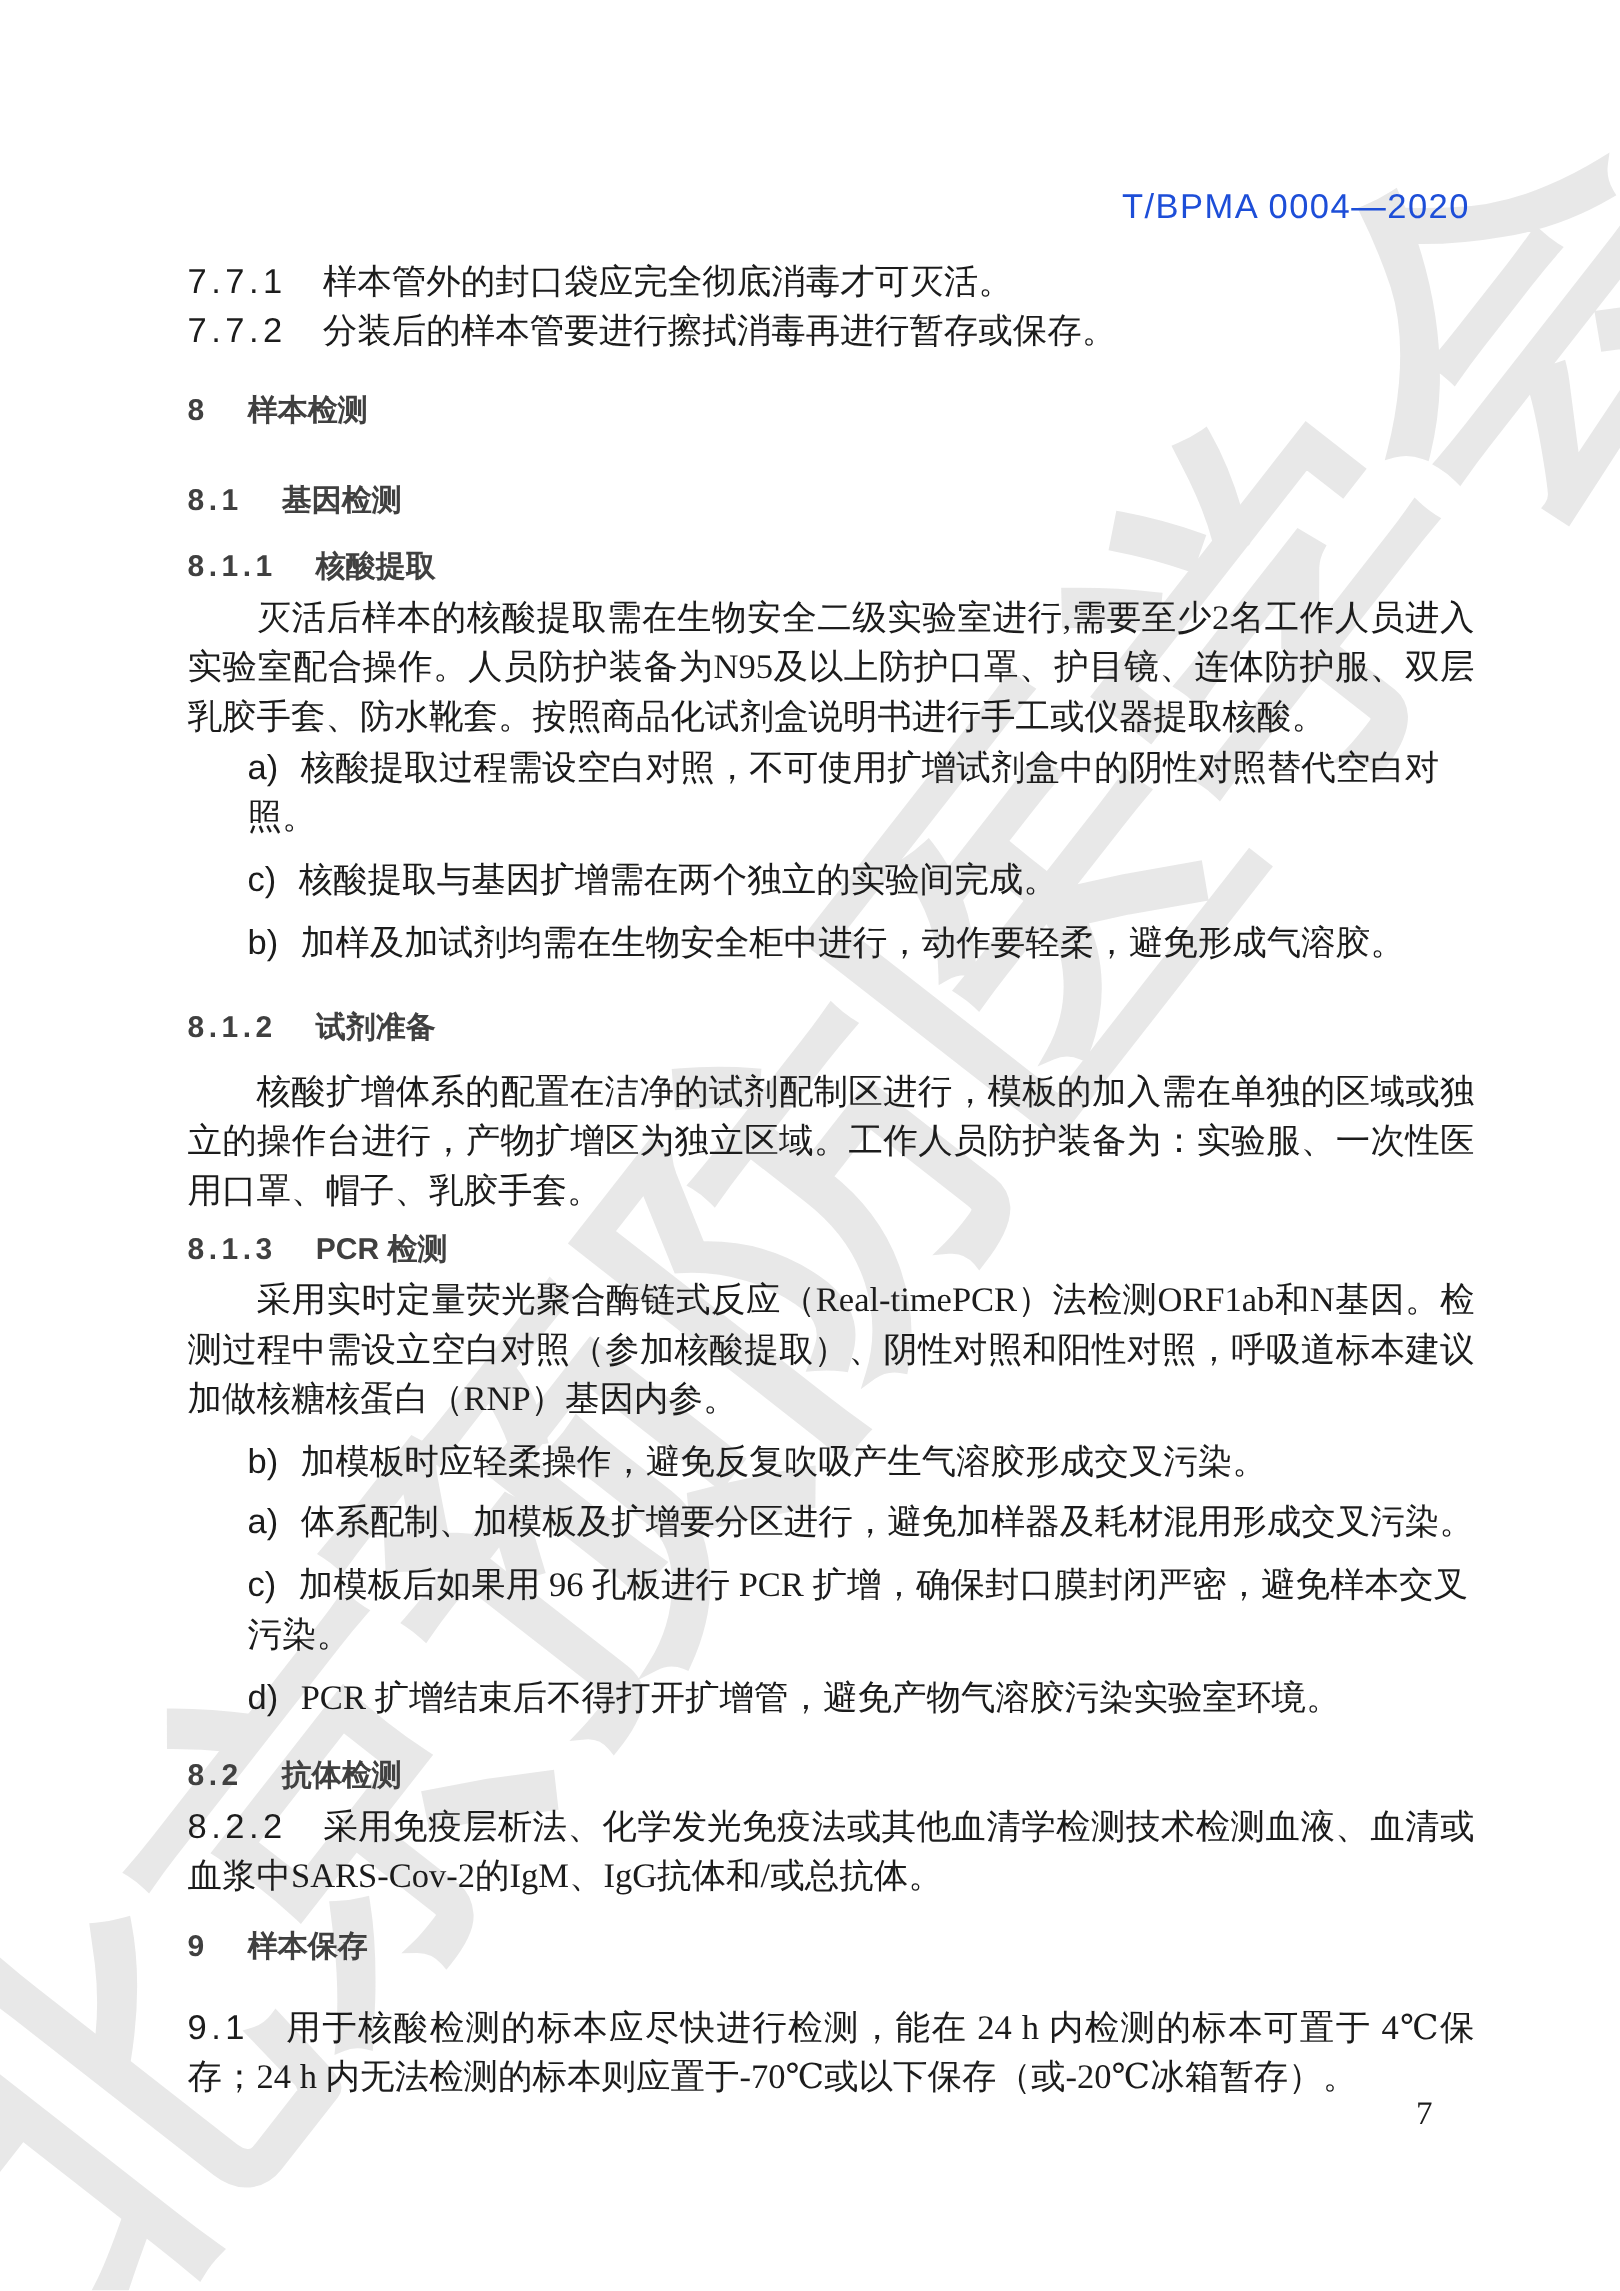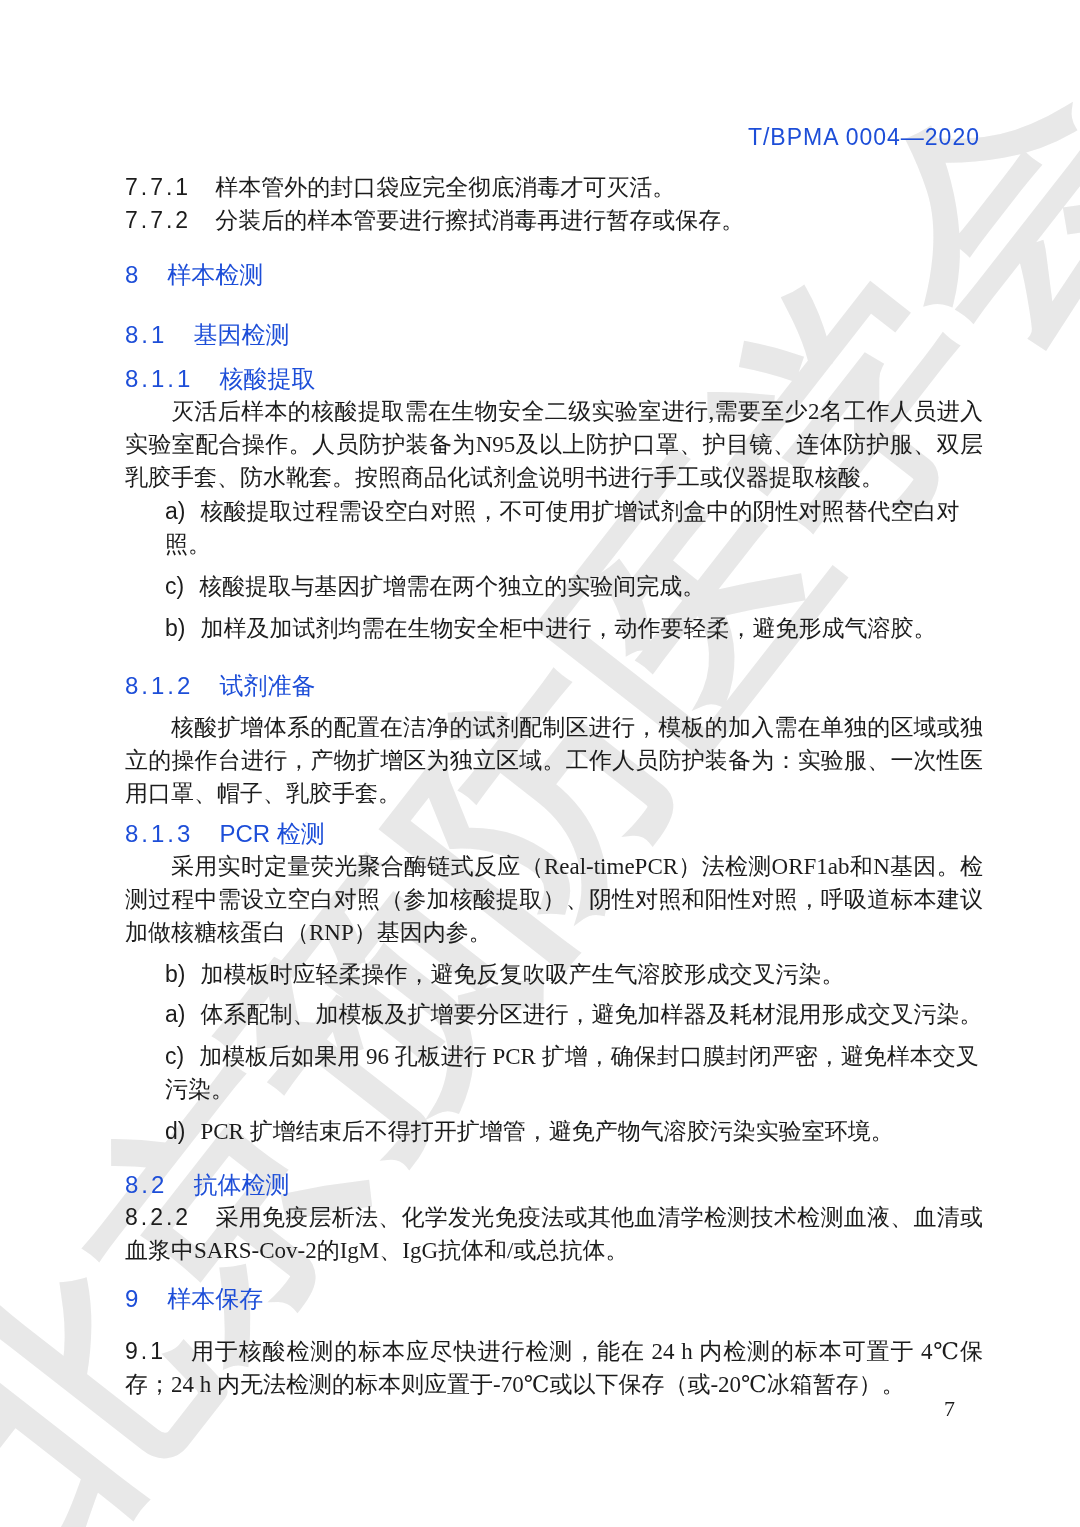--- a/index.html
+++ b/index.html
@@ -45,24 +45,24 @@
   .clause{margin:0;text-align:justify;}
   .clause .num{
     font-family:"Liberation Sans","DejaVu Sans",sans-serif;
     letter-spacing:3px;
     margin-right:24px;
     white-space:nowrap;
   }
   .heading{
     margin:0;
     font-family:"Liberation Sans","DejaVu Sans",sans-serif;
-    font-weight:normal;
-    font-size:24px;
+    font-weight:bold;
+    font-size:20px;
     line-height:33px;
-    color:#1d4ed8;
+    color:#404040;
   }
   .heading .num{letter-spacing:3px;margin-right:26px;}
   .para{margin:0;text-indent:2em;text-align:justify;}
   .item{margin:0;padding-left:40px;}
   .item .marker{margin-right:15px;font-family:"Liberation Sans","DejaVu Sans",sans-serif;}
   
   .mt-h1a{margin-top:21px;}
   .mt-h2a{margin-top:27px;}
   .mt-h3a{margin-top:11px;}
   .mt-para1{}

